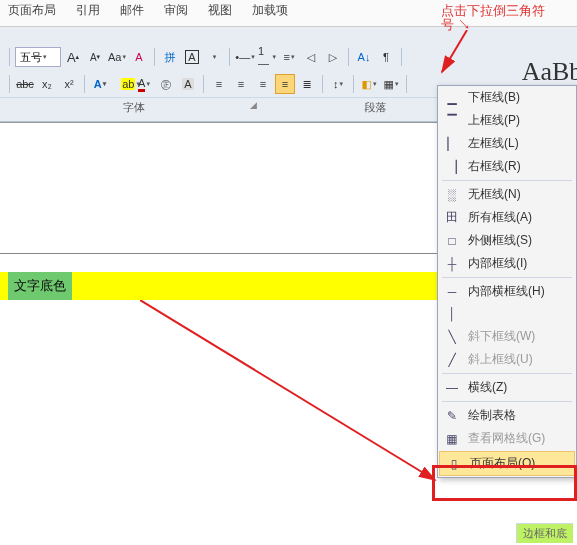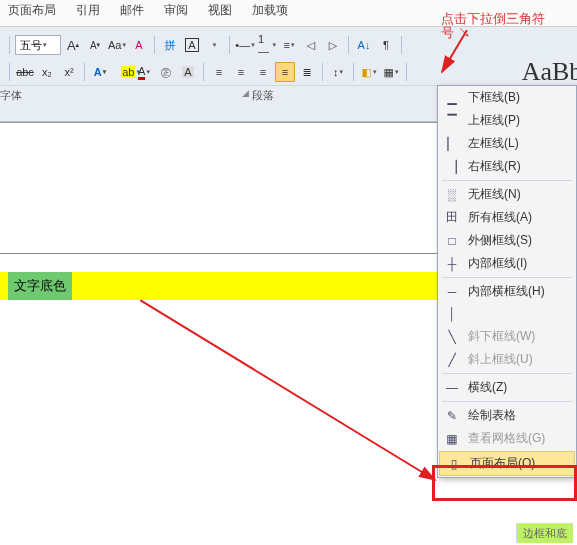--- a/index.html
+++ b/index.html
@@ -3,34 +3,34 @@
 <meta charset="utf-8">
 <style>
   * { box-sizing: border-box; margin: 0; padding: 0; }
   body { font-family: "Microsoft YaHei", SimSun, sans-serif; font-size: 12px; background: #fff; width: 577px; height: 545px; overflow: hidden; position: relative; }
   
   .ribbon-tabs { display: flex; gap: 20px; padding: 2px 8px; border-bottom: 1px solid #ccc; background: #fafafa; height: 27px; }
   .ribbon-tabs span { color: #444; cursor: pointer; }
   
   .ribbon-toolbar { background: #e8edf4; border-bottom: 1px solid #b6c3d6; height: 95px; position: relative; }
   .toolbar-row { display: flex; align-items: center; padding: 3px 6px; gap: 2px; }
-  .toolbar-row.top { padding-top: 8px; }
+  .toolbar-row.top { padding-top: 20px; }
   .toolbar-row.bottom { padding-top: 4px; }
   
   .tb-btn { display: inline-flex; align-items: center; justify-content: center; width: 20px; height: 20px; border: 1px solid transparent; cursor: pointer; font-size: 11px; color: #333; }
   .tb-sep { width: 1px; height: 18px; background: #b6c3d6; margin: 0 3px; }
   .dd-arrow { font-size: 7px; color: #555; margin-left: 1px; }
   
   .font-size { border: 1px solid #aac; background: #fff; height: 20px; width: 46px; display: inline-flex; align-items: center; padding: 0 4px; font-size: 11px; }
   
   .group-labels { display: flex; border-top: 1px solid #cdd8e8; font-size: 11px; color: #555; }
-  .group-label { padding: 2px 0; position: relative; }
+  .group-label { text-align: center; padding: 2px 0; position: relative; margin-left: 8px; }
   .group-label .launcher { position: absolute; right: 3px; top: 2px; font-size: 9px; color: #888; cursor: pointer; }
   
-  .annotation { position: absolute; color: #e03030; font-size: 13px; line-height: 14px; right: 6px; top: 12px; text-align: left; width: 130px; z-index: 5; }
+  .annotation { position: absolute; color: #e03030; font-size: 13px; line-height: 14px; right: 6px; top: 4px; text-align: left; width: 130px; z-index: 5; }
   
   .style-preview { position: absolute; right: 0; top: 22px; width: 50px; height: 60px; display: flex; flex-direction: column; align-items: center; justify-content: center; }
   .style-preview .big { font-family: "Times New Roman"; font-size: 26px; color: #333; }
   .style-preview .lab { font-size: 11px; color: #555; }
   
   .doc-area { background: #fff; height: 430px; position: relative; border-top: 1px solid #999; }
   .ruler-gap { height: 130px; background: #fff; }
   .page-edge { border-top: 1px solid #888; margin-left: 0; }
   
   .yellow-band { background: #ffff00; height: 28px; margin-top: 18px; display: flex; align-items: center; }

